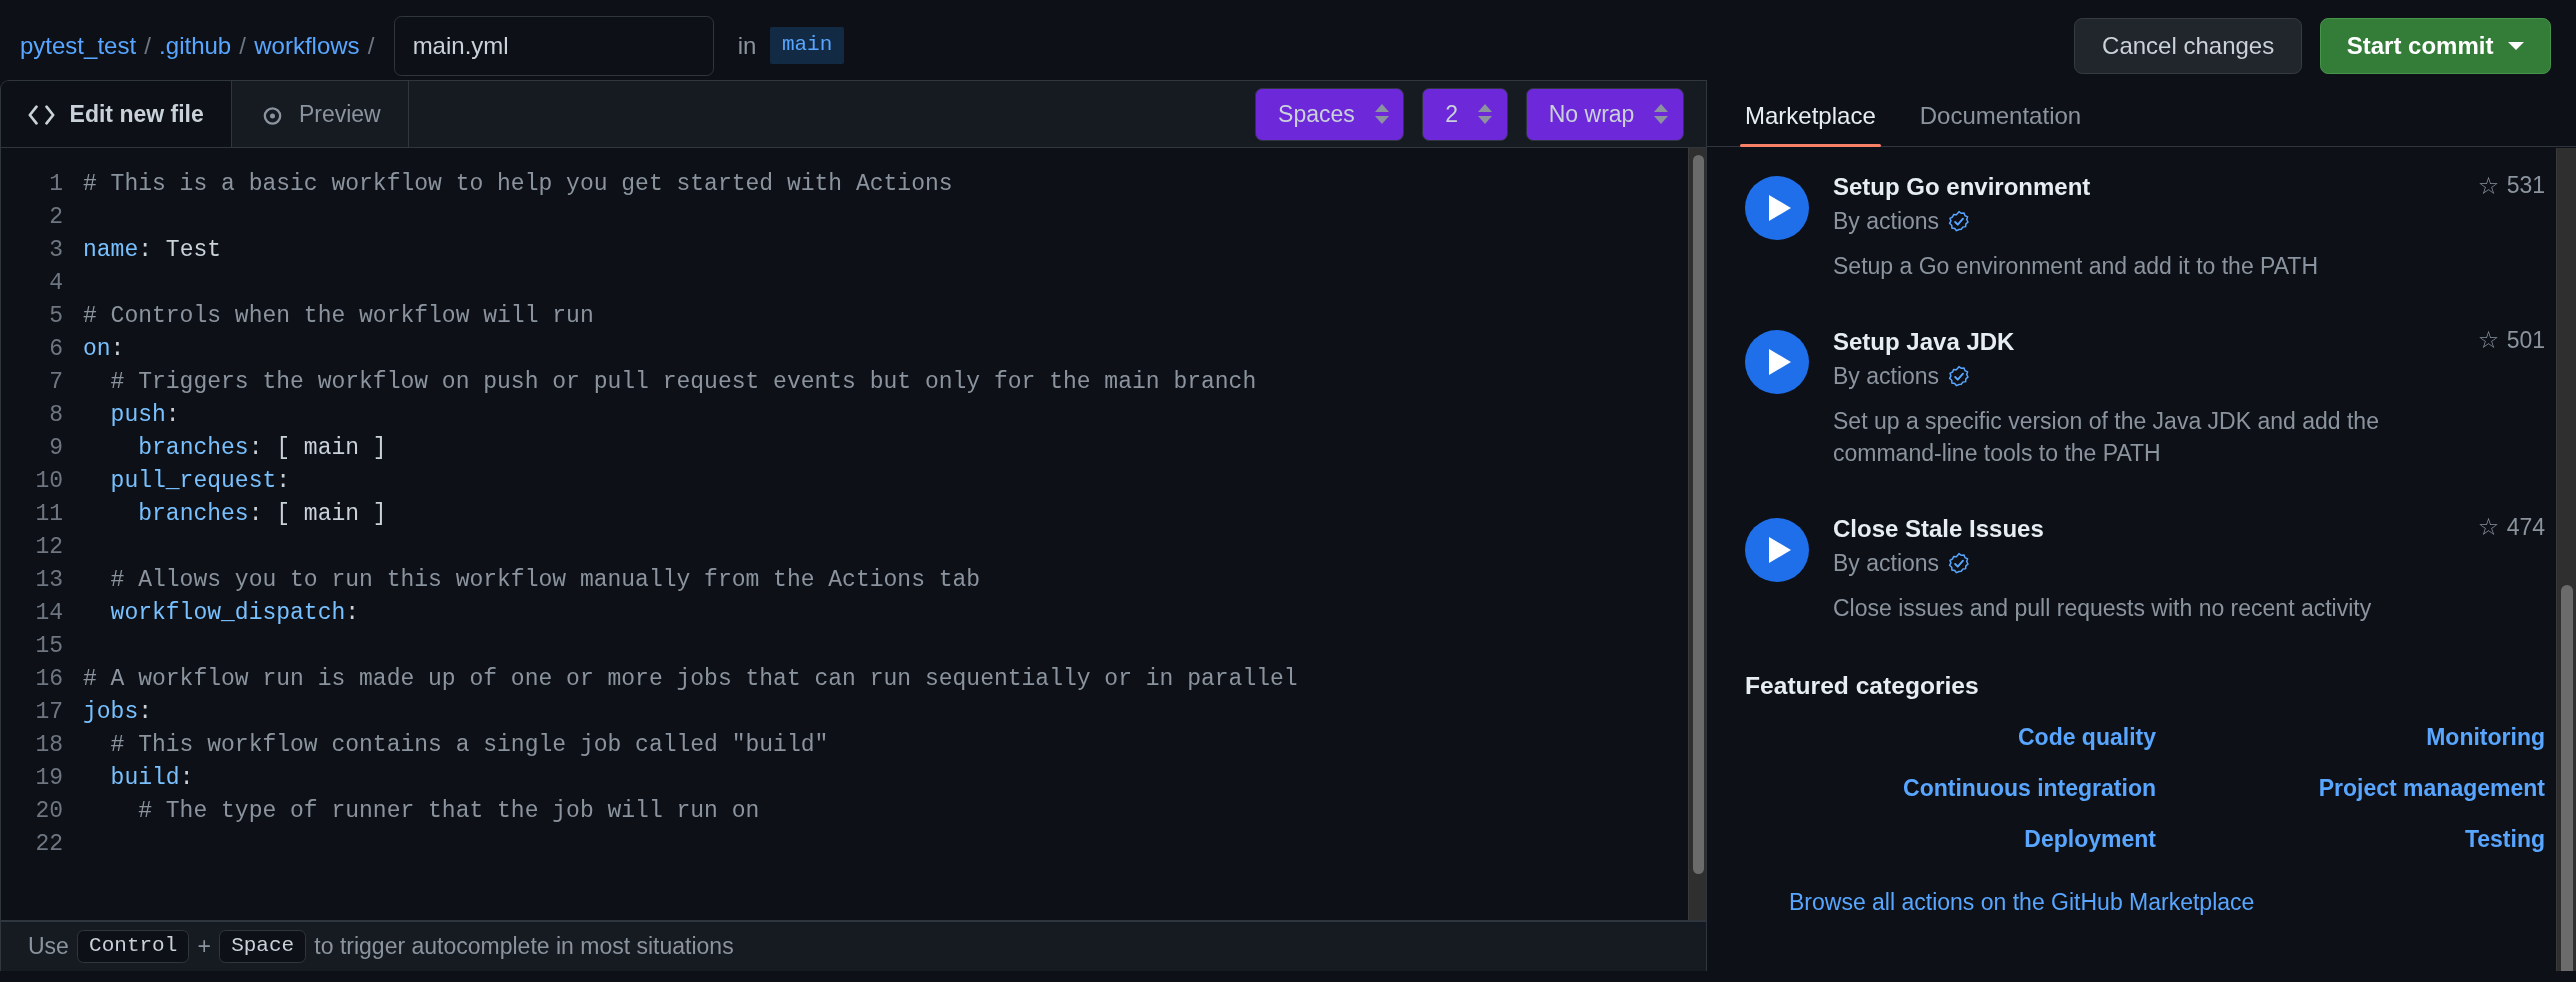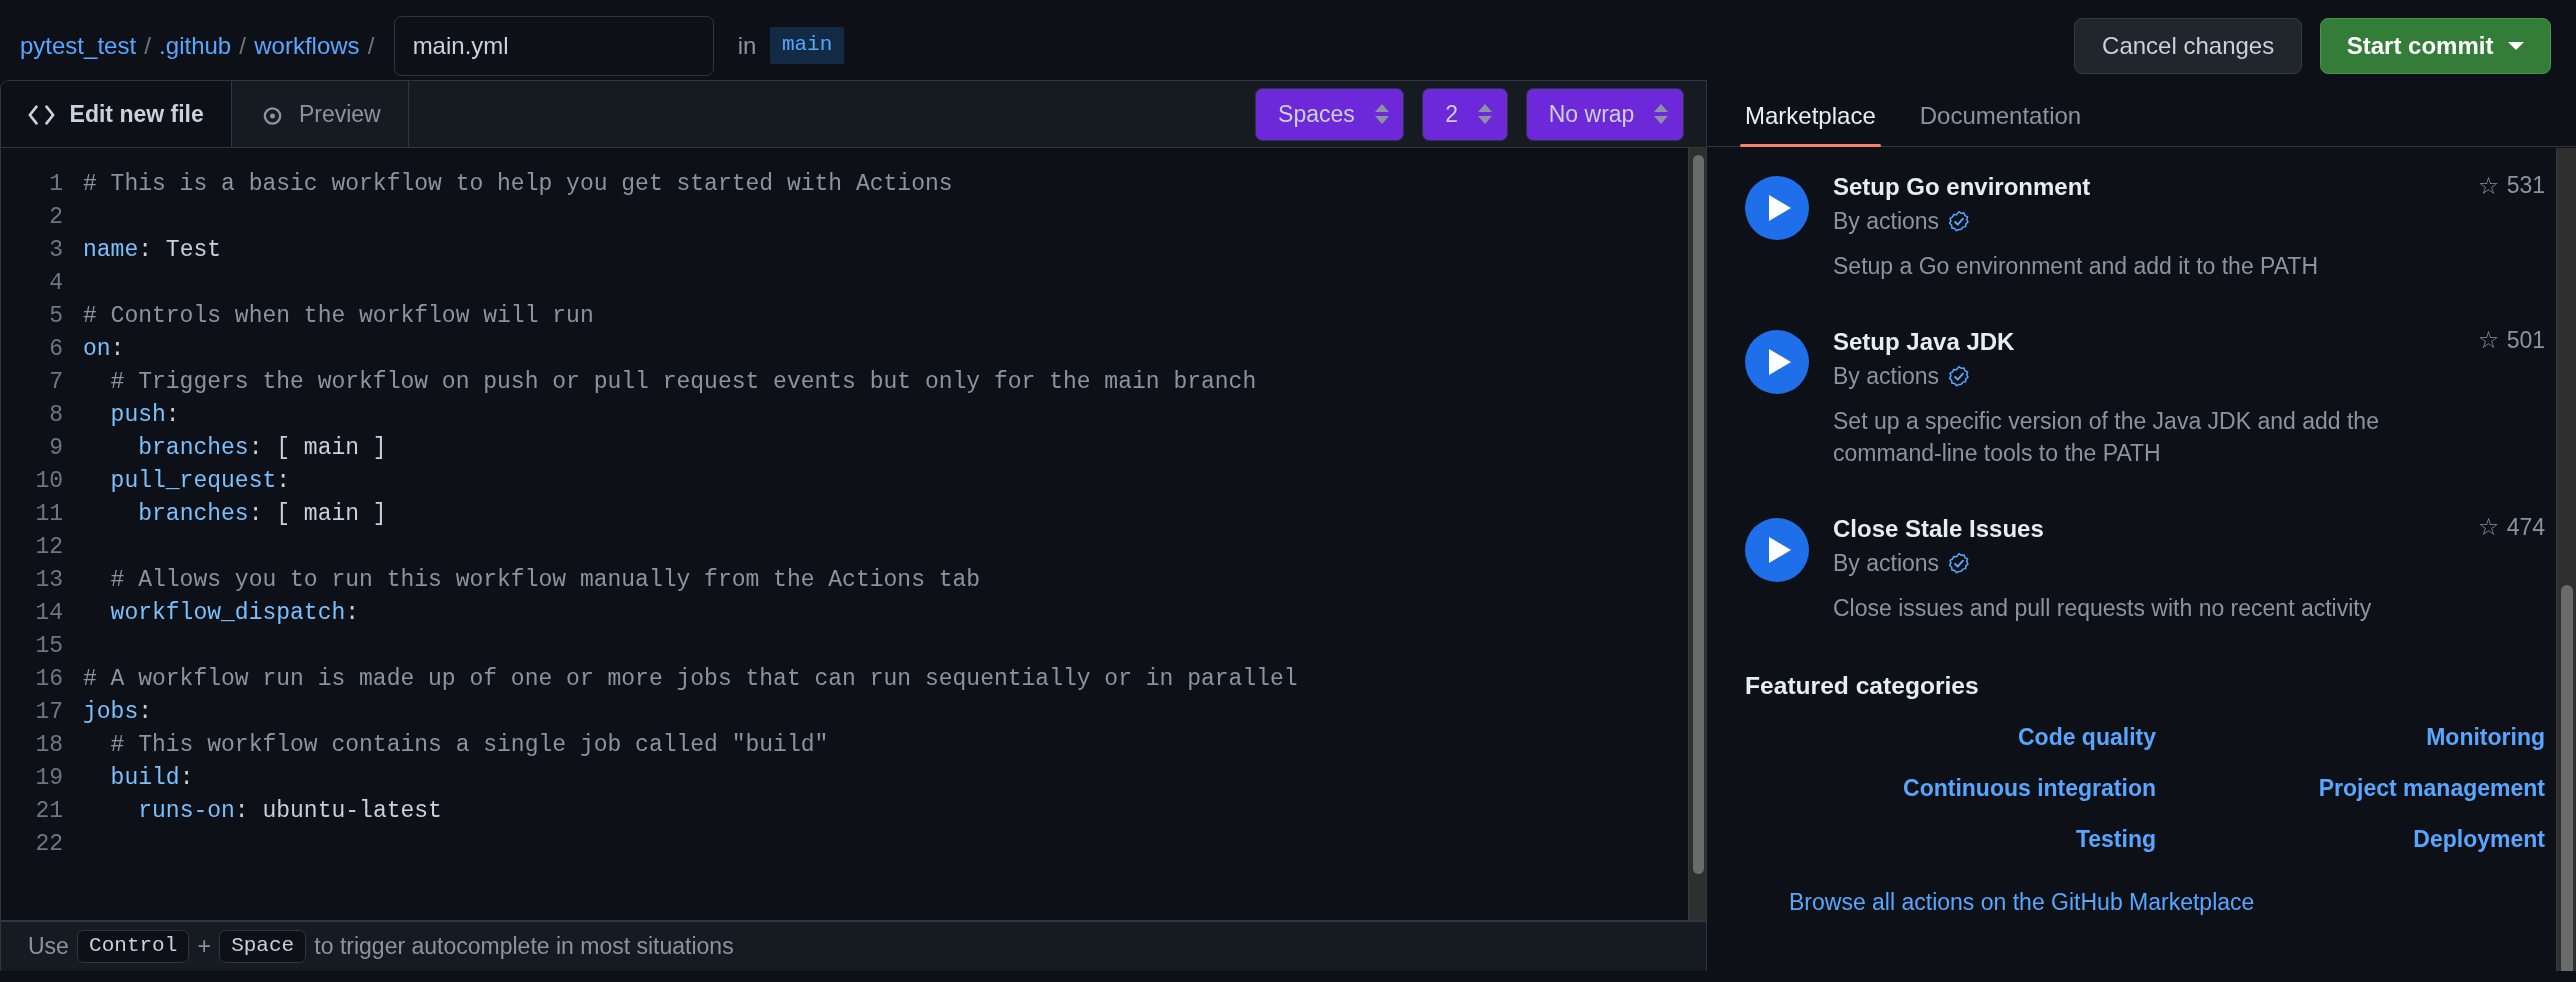--- a/index.html
+++ b/index.html
@@ -461,21 +461,21 @@
           <div class="cline"><span class="lnum">10</span><span class="ctext"><span class="tok-val">  </span><span class="tok-key">pull_request</span><span class="tok-punct">:</span></span></div>
           <div class="cline"><span class="lnum">11</span><span class="ctext"><span class="tok-val">    </span><span class="tok-key">branches</span><span class="tok-punct">:</span><span class="tok-val"> [ main ]</span></span></div>
           <div class="cline"><span class="lnum">12</span><span class="ctext"></span></div>
           <div class="cline"><span class="lnum">13</span><span class="ctext"><span class="tok-comment">  # Allows you to run this workflow manually from the Actions tab</span></span></div>
           <div class="cline"><span class="lnum">14</span><span class="ctext"><span class="tok-val">  </span><span class="tok-key">workflow_dispatch</span><span class="tok-punct">:</span></span></div>
           <div class="cline"><span class="lnum">15</span><span class="ctext"></span></div>
           <div class="cline"><span class="lnum">16</span><span class="ctext"><span class="tok-comment"># A workflow run is made up of one or more jobs that can run sequentially or in parallel</span></span></div>
           <div class="cline"><span class="lnum">17</span><span class="ctext"><span class="tok-key">jobs</span><span class="tok-punct">:</span></span></div>
           <div class="cline"><span class="lnum">18</span><span class="ctext"><span class="tok-comment">  # This workflow contains a single job called "build"</span></span></div>
           <div class="cline"><span class="lnum">19</span><span class="ctext"><span class="tok-val">  </span><span class="tok-key">build</span><span class="tok-punct">:</span></span></div>
-          <div class="cline"><span class="lnum">21</span><span class="ctext"><span class="tok-val">    </span><span class="tok-key">runs-on</span><span class="tok-punct">:</span><span class="tok-val"> ubuntu-latest</span></span></div>
+          <div class="cline"><span class="lnum">20</span><span class="ctext"><span class="tok-comment">    # The type of runner that the job will run on</span></span></div>
           <div class="cline"><span class="lnum">22</span><span class="ctext"></span></div>
         </div>
       <div class="editor-scrollbar">
         <div class="editor-scroll-thumb"></div>
       </div>
     </div>
 
     <div class="statusbar">
       <span>Use</span>
       <span class="kbd">Control</span>
@@ -566,22 +566,22 @@
             </div>
           </div>
         </div>
 
       <div class="featured-title">Featured categories</div>
       <div class="cat-grid" id="cat-grid">
           <a class="cat-link">Code quality</a>
           <a class="cat-link">Monitoring</a>
           <a class="cat-link">Continuous integration</a>
           <a class="cat-link">Project management</a>
+          <a class="cat-link">Deployment</a>
           <a class="cat-link">Testing</a>
-          <a class="cat-link">Deployment</a>
         </div>
 
       <a class="browse-link">Browse all actions on the GitHub Marketplace</a>
     </div>
 
     <div class="mkt-scrollbar">
       <div class="mkt-scroll-thumb"></div>
     </div>
   </div>
 </div>

